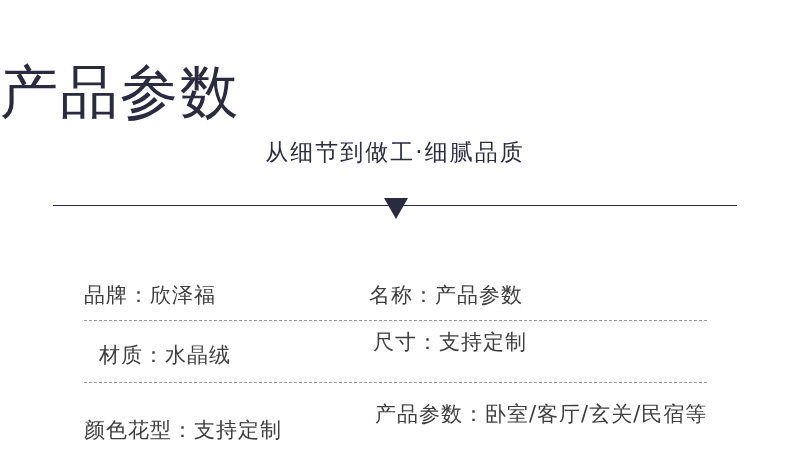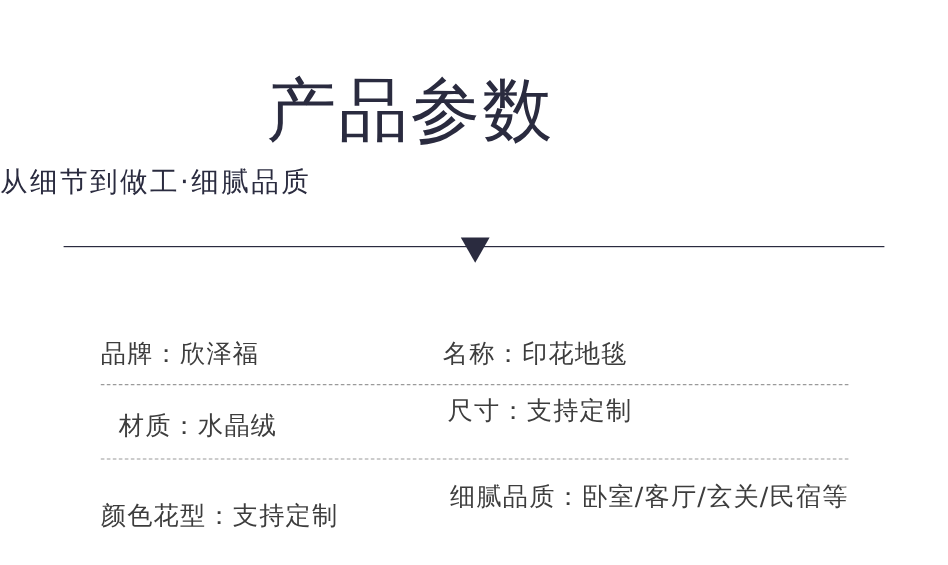--- a/index.html
+++ b/index.html
@@ -12,33 +12,33 @@
       height: 471px;
       position: relative;
       overflow: hidden;
       font-family: "DejaVu Sans", "Liberation Sans", sans-serif;
     }
     .title {
       position: absolute;
       left: 0;
       width: 684px;
       top: 56px;
-      text-align: center;
+      text-align: left;
       font-size: 58px;
       line-height: 72px;
       color: #2a2b3f;
       letter-spacing: 2px;
       font-weight: normal;
     }
     .subtitle {
       position: absolute;
       left: 0;
       width: 790px;
       top: 136px;
-      text-align: left;
+      text-align: center;
       font-size: 23px;
       line-height: 32px;
       color: #2a2b3f;
       letter-spacing: 2px;
     }
     .divider {
       position: absolute;
       left: 53px;
       width: 684px;
       top: 205px;
@@ -74,23 +74,23 @@
 </head>
 <body>
 
 <div class="title">产品参数</div>
 <div class="subtitle">从细节到做工·细腻品质</div>
 
 <div class="divider"></div>
 <div class="triangle"></div>
 
 <div class="spec" style="left:84px; top:281px;text-align:right;">品牌：欣泽福</div>
-<div class="spec" style="left:369px; top:281px;">名称：印花地毯</div>
+<div class="spec" style="left:369px; top:281px;">名称：产品参数</div>
 
 <div class="dash" style="top:320px;"></div>
 
 <div class="spec" style="left:99px; top:341px;">材质：水晶绒</div>
 <div class="spec" style="left:373px; top:328px;">尺寸：支持定制</div>
 
 <div class="dash" style="top:382px;"></div>
 
 <div class="spec" style="left:84px; top:416px;">颜色花型：支持定制</div>
-<div class="spec" style="left:375px; top:400px;">细腻品质：卧室/客厅/玄关/民宿等</div>
+<div class="spec" style="left:375px; top:400px;">产品参数：卧室/客厅/玄关/民宿等</div>
 
 </body></html>

